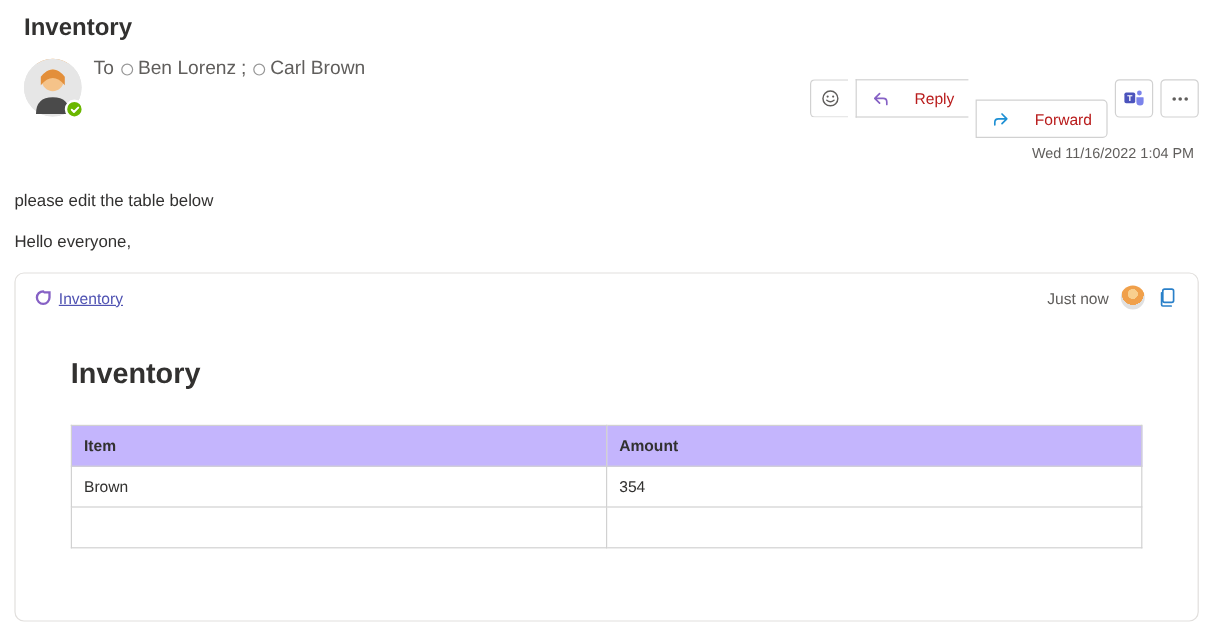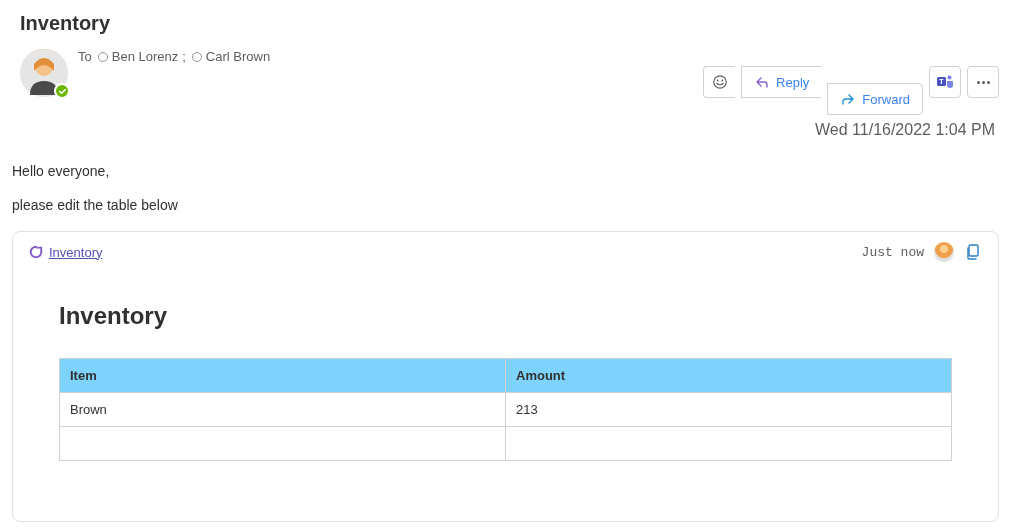--- a/index.html
+++ b/index.html
@@ -6,49 +6,49 @@
   html, body { width: 1009px; height: 532px; font-family: "Segoe UI", Arial, sans-serif; background: #fff; color: #323130; }
   .root { padding: 12px 10px 0 10px; }
   .subject { font-size: 20px; font-weight: 600; margin: 0 0 14px 10px; color: #323130; }
   .header-row { display: flex; align-items: flex-start; margin: 0 0 6px 10px; }
   .avatar-wrap { position: relative; width: 48px; height: 48px; margin-right: 10px; flex-shrink: 0; }
   .avatar { width: 48px; height: 48px; border-radius: 50%; background: radial-gradient(circle at 50% 35%, #f8cf8e 0 20%, #f0a04b 21% 46%, #e0e0e0 47% 100%); display: flex; align-items: center; justify-content: center; }
   .presence { position: absolute; right: -2px; bottom: -2px; width: 16px; height: 16px; border-radius: 50%; background: #6bb700; border: 2px solid #fff; display: flex; align-items: center; justify-content: center; }
   .presence svg { width: 9px; height: 9px; display: block; }
   .header-main { flex: 1; min-width: 0; }
   .sender-name { font-size: 14px; font-weight: 400; color: #323130; margin-bottom: 2px; }
-  .to-line { font-size: 13px; color: #605e5c; display: flex; align-items: center; gap: 6px; }
+  .to-line { font-size: 16px; color: #605e5c; display: flex; align-items: center; gap: 6px; }
   .recip { display: inline-flex; align-items: center; gap: 4px; color: #605e5c; }
   .recip-dot { width: 10px; height: 10px; border-radius: 50%; border: 1px solid #969696; display: inline-block; }
   .actions-col { display: flex; flex-direction: column; align-items: flex-end; gap: 6px; }
   .actions-bar { display: flex; gap: 6px; align-items: center; }
-  .btn { display: flex; align-items: center; gap: 6px; border: 1px solid #d1d1d1; background: #fff; padding: 0 12px; height: 32px; font-size: 13px; color: #3b82f6; cursor: pointer; }
+  .btn { display: flex; align-items: center; gap: 20px; border: 1px solid #d1d1d1; background: #fff; padding: 0 12px; height: 32px; font-size: 13px; color: #b91c1c; cursor: pointer; }
   .btn.icon-only { width: 32px; padding: 0; justify-content: center; }
   .btn.joined-left { border-top-left-radius: 4px; border-bottom-left-radius: 4px; border-right: none; }
   .btn.joined-mid { border-right: none; }
   .btn.joined-right { border-top-right-radius: 4px; border-bottom-right-radius: 4px; margin-top: 34px; }
   .btn.solo { border-radius: 4px; }
-  .timestamp { font-size: 16px; color: #605e5c; padding-right: 4px; }
+  .timestamp { font-size: 12px; color: #605e5c; padding-right: 4px; }
   .body { margin: 24px 0 0 2px; font-size: 14px; color: #323130; }
   .body p { margin-bottom: 18px; }
   .loop-card { border: 1px solid #e1dfdd; border-radius: 8px; margin-top: 6px; padding: 0; background: #fff; }
   .loop-top { display: flex; align-items: center; padding: 10px 16px; }
   .loop-brand { display: flex; align-items: center; gap: 6px; }
   .loop-brand svg { width: 14px; height: 14px; }
   .loop-link { color: #4f52b2; text-decoration: underline; font-size: 13px; cursor: pointer; }
   .loop-spacer { flex: 1; }
-  .loop-meta { display: flex; align-items: center; gap: 10px; font-family: Liberation Mono, monospace; }
+  .loop-meta { display: flex; align-items: center; gap: 10px; }
   .loop-meta-text { font-size: 13px; color: #605e5c; }
   .loop-avatar { width: 20px; height: 20px; border-radius: 50%; background: radial-gradient(circle at 50% 35%, #f8cf8e 0 25%, #f0a04b 26% 55%, #e0e0e0 56% 100%); }
   .loop-copy { width: 18px; height: 18px; cursor: pointer; }
   .loop-content { padding: 30px 46px 60px 46px; }
   .loop-title { font-size: 24px; font-weight: 700; margin-bottom: 28px; }
   table.inventory { width: 100%; border-collapse: collapse; table-layout: fixed; }
   table.inventory th, table.inventory td { border: 1px solid #d1d1d1; padding: 8px 10px; text-align: left; font-size: 13px; height: 34px; }
-  table.inventory th { font-weight: 700; background: #7dd3fc; }
+  table.inventory th { font-weight: 700; background: #c4b5fd; }
   .dots { display: flex; gap: 2px; }
   .dots span { width: 3px; height: 3px; background: #605e5c; border-radius: 50%; }
 </style>
 </head>
 <body>
 
 <div class="root">
   <div class="subject">Inventory</div>
 
   <div class="header-row">
@@ -119,22 +119,22 @@
               <span></span>
               <span></span>
             </div>
         </button>
       </div>
       <div class="timestamp">Wed 11/16/2022 1:04 PM</div>
     </div>
   </div>
 
   <div class="body">
+    <p>please edit the table below</p>
     <p>Hello everyone,</p>
-    <p>please edit the table below</p>
 
     <div class="loop-card">
       <div class="loop-top">
         <div class="loop-brand">
           <svg viewBox="0 0 16 16">
               <path d="M8 2 A6 6 0 1 0 14 8 L14 3 L9 3" fill="none" stroke="#8661c5" stroke-width="2.2" stroke-linecap="round"></path>
             </svg>
           <span class="loop-link">Inventory</span>
         </div>
         <div class="loop-spacer"></div>
@@ -152,21 +152,21 @@
         <table class="inventory">
           <thead>
             <tr>
               <th>Item</th>
               <th>Amount</th>
             </tr>
           </thead>
           <tbody>
             <tr>
               <td>Brown</td>
-              <td>213</td>
+              <td>354</td>
             </tr>
             <tr>
               <td></td>
               <td></td>
             </tr>
           </tbody>
         </table>
       </div>
     </div>
   </div>

